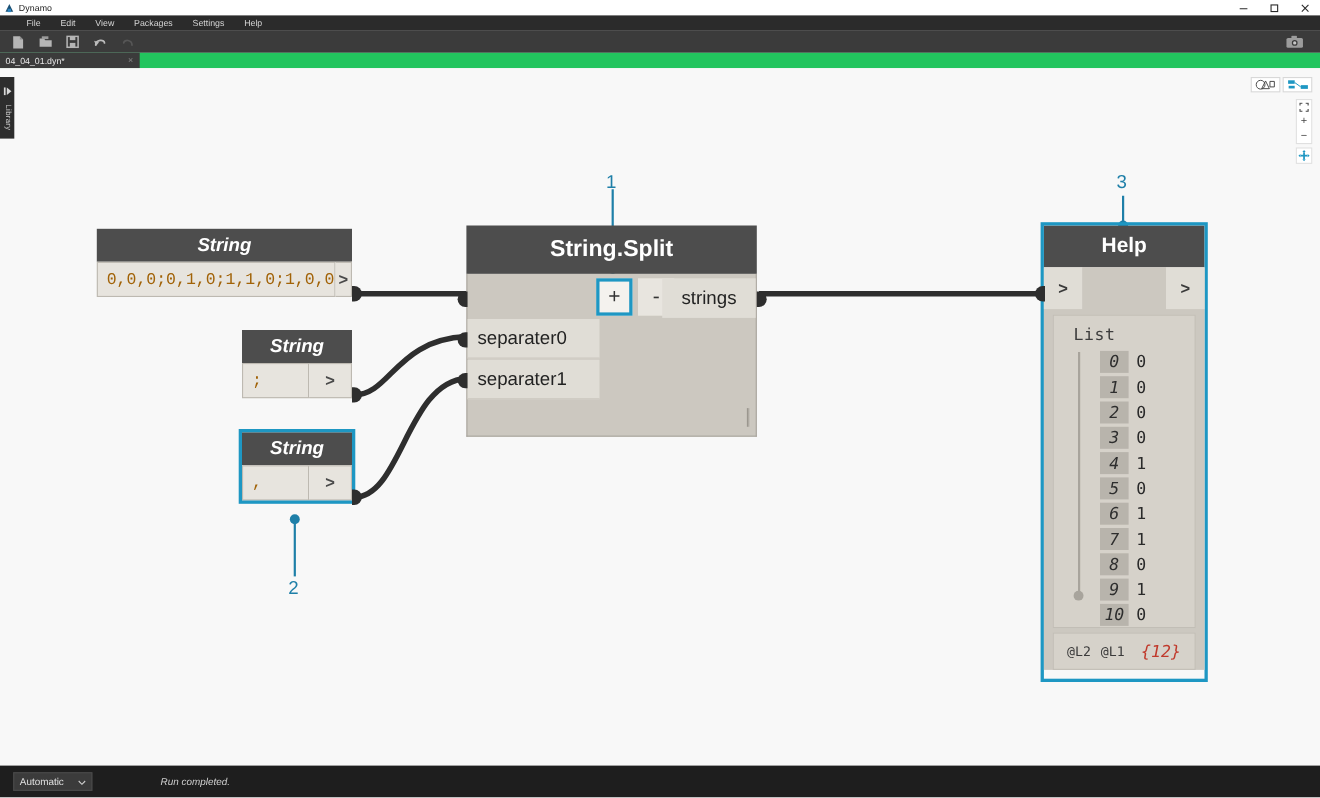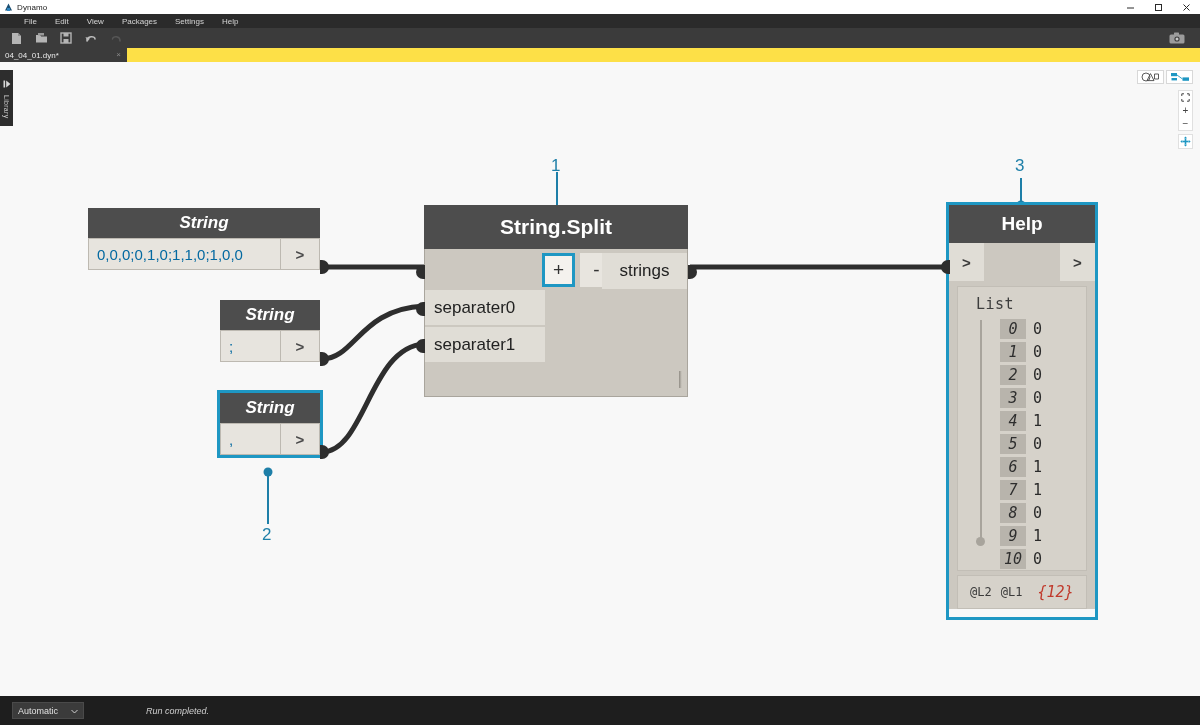--- a/index.html
+++ b/index.html
@@ -45,21 +45,21 @@
   .tool-icon {
     width: 20px; height: 18px; display: flex; align-items: center; justify-content: center;
     margin-right: 5px;
   }
   .tool-icon svg { display: block; }
   .toolbar-right { position: absolute; right: 8px; top: 0; height: 20px; display: flex; align-items: center; }
 
   
   .tabbar {
     position: absolute; top: 48px; left: 0; width: 1200px; height: 14px;
-    background: #fde047; display: flex; align-items: flex-end;
+    background: #22c55e; display: flex; align-items: flex-end;
   }
   .file-tab {
     width: 127px; height: 14px; background: #3b3b3b; display: flex; align-items: center;
     padding-left: 5px; position: relative;
   }
   .file-tab-label { font-size: 8px; color: #e8e8e8; }
   .file-tab-close {
     position: absolute; right: 6px; top: 50%; transform: translateY(-50%);
     font-size: 8px; color: #8a8a8a; line-height: 1;
   }
@@ -108,21 +108,21 @@
     font-weight: bold; display: flex; align-items: center; justify-content: center;
   }
   .node.selected { outline: 3px solid #1e97c3; outline-offset: 0px; }
 
   
   .string-node .node-header { height: 30px; font-size: 17px; font-style: italic; }
   .string-row { display: flex; height: 32px; align-items: stretch; }
   .string-value {
     flex: 1; background: #e7e4de; border: 1px solid #bdb9b1;
     display: flex; align-items: center; padding-left: 8px;
-    font-size: 15px; color: #0369a1; font-family: Liberation Sans, sans-serif;
+    font-size: 15px; color: #a16207; font-family: Liberation Mono, monospace;
   }
   .port-out {
     width: 39px; background: #e7e4de; border: 1px solid #bdb9b1; border-left: none;
     display: flex; align-items: center; justify-content: center;
     font-size: 15px; color: #4a4a4a; font-weight: bold;
   }
   .out-nub {
     position: absolute; width: 9px; height: 14px; background: #2e2e2e;
     border-radius: 0 7px 7px 0;
   }

